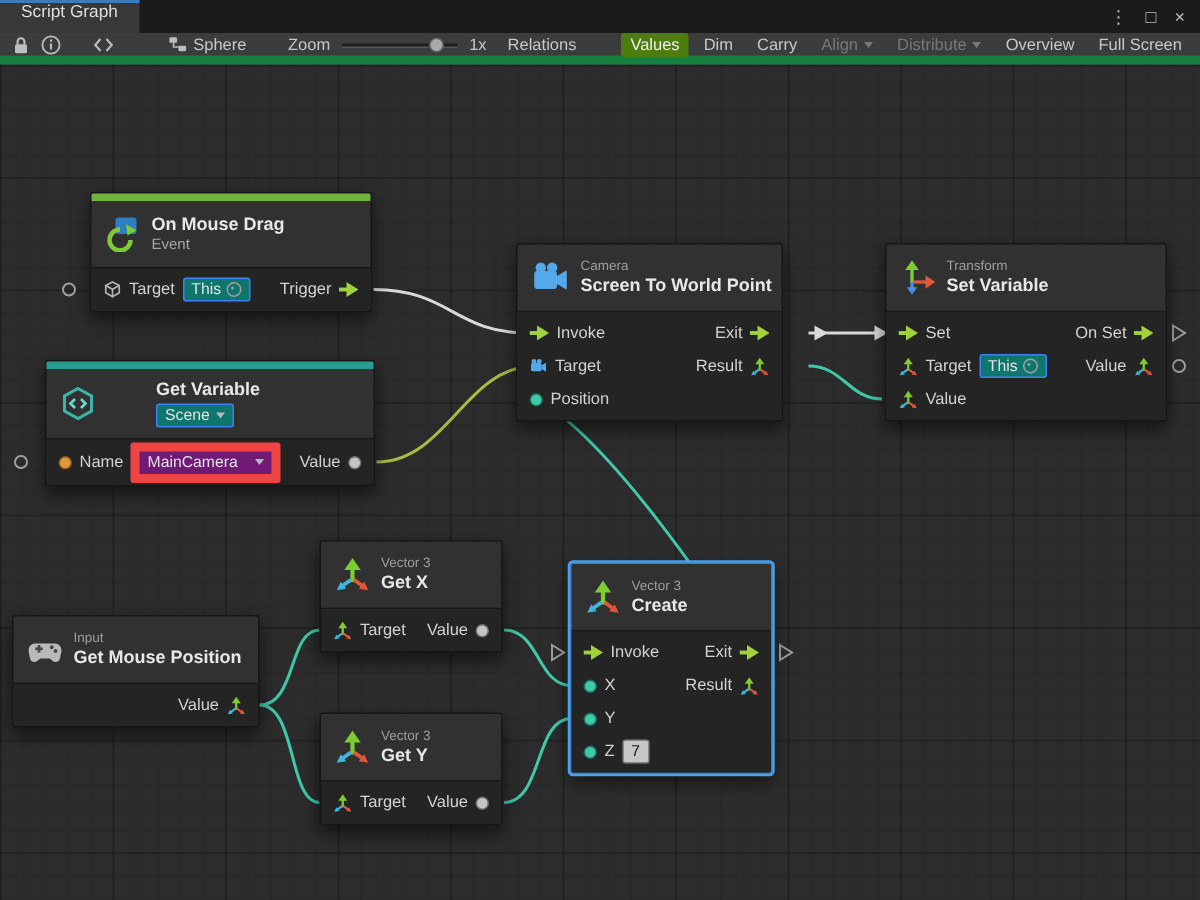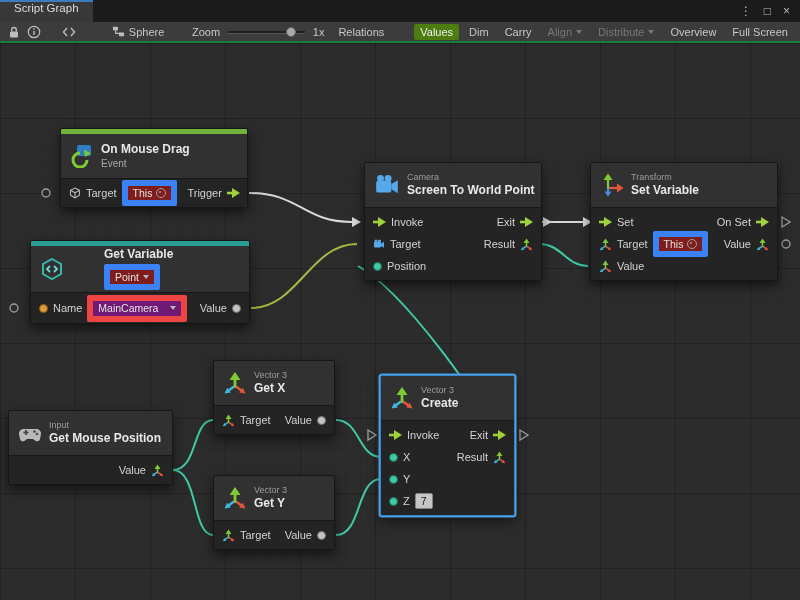--- a/index.html
+++ b/index.html
@@ -7,21 +7,21 @@
   .screen{position:relative;width:800px;height:600px;}
 
   
   .tabbar{position:absolute;top:0;left:0;right:0;height:22px;background:#1b1b1b;display:flex;align-items:stretch;z-index:5;}
   .tab{background:#383838;border-top:2px solid #3c7bbd;padding:0 14px;display:flex;
     font-size:11.5px;color:#dedede;box-sizing:border-box;}
   .tab-controls{margin-left:auto;display:flex;align-items:center;gap:12px;padding-right:10px;color:#b8b8b8;font-size:12px;}
   .tab-controls span{cursor:default;}
 
   
-  .toolbar{position:absolute;top:22px;left:0;right:0;height:21px;background:#3c3c3c;border-bottom:2px solid #15803d;
+  .toolbar{position:absolute;top:22px;left:0;right:0;height:21px;background:#3c3c3c;border-bottom:6px solid #15803d;
     display:flex;align-items:center;padding:0 6px;gap:4px;color:#c8c8c8;font-size:11px;box-sizing:border-box;z-index:5;}
   .tool-icon{width:18px;height:16px;display:flex;align-items:center;justify-content:center;}
   .tb-label{display:flex;align-items:center;gap:4px;padding:0 4px;}
   .tb-btn{padding:2px 6px;border-radius:2px;white-space:nowrap;display:flex;align-items:center;}
   .tb-btn.active{background:#4d7c0f;color:#efefef;margin-left:20px;}
   .tb-btn.disabled{color:#787878;}
   .sp{flex:1;}
   .caret{width:0;height:0;border:3px solid transparent;border-top:4px solid #c0c0c0;margin-left:4px;margin-top:3px;}
   .disabled .caret{border-top-color:#787878;}
   .slider{width:88px;height:14px;position:relative;margin:0 4px;}
@@ -51,21 +51,21 @@
   .nkind{font-size:9px;color:#9d9d9d;line-height:1;}
   .ntitle{font-size:12px;font-weight:bold;color:#e8e8e8;line-height:1.1;white-space:nowrap;}
   .nsub{font-size:10px;color:#a8a8a8;line-height:1;}
   .nports{background:#242424;border-top:1px solid #171717;padding:3px 0;border-radius:0 0 2px 2px;}
   .prow{height:22px;display:flex;align-items:center;gap:5px;padding:0 8px;font-size:11px;color:#d2d2d2;}
   .prow.tall{height:24px;}
   .dot{width:9px;height:9px;border-radius:50%;flex:0 0 auto;box-sizing:border-box;}
   .dot.teal{background:#3fc9a7;border:1px solid #1d6e57;}
   .dot.gray{background:#c4c4c4;border:1px solid #6e6e6e;}
   .dot.orange{background:#dd9a3b;border:1px solid #8a5b1c;}
-  .chip{display:inline-flex;align-items:center;gap:4px;background:#7f1d1d;border:6px solid #3b82f6;border-radius:2px;
+  .chip{display:inline-flex;align-items:center;gap:4px;background:#0f766e;border:1px solid #3b82f6;border-radius:2px;
     padding:1px 5px;font-size:10.5px;color:#e2e2e2;line-height:12px;}
   .picker{width:8px;height:8px;border:1px solid #9f9f9f;border-radius:50%;position:relative;display:inline-block;}
   .picker::after{content:"";position:absolute;left:2px;top:2px;width:2px;height:2px;border-radius:50%;background:#9f9f9f;}
   .dd-caret{width:0;height:0;border:3px solid transparent;border-top:4px solid #b9b9b9;margin-top:3px;}
   .field{display:inline-flex;align-items:center;justify-content:space-between;background:#701a75;border:6px solid #ef4444;
     border-radius:2px;padding:1px 5px;font-size:10.5px;color:#e2e2e2;min-width:78px;line-height:13px;}
   .zfield{display:inline-block;background:#c6c6c6;color:#141414;border:1px solid #858585;border-radius:2px;
     min-width:10px;padding:0 3px;height:14px;line-height:14px;font-size:10.5px;text-align:center;}
   svg.ic{flex:0 0 auto;display:block;}
 </style>
@@ -272,41 +272,41 @@
 
   <div class="node" style="left:30px;top:240px;width:220px;">
     <div class="topbar teal"></div>
     <div class="nhead tall">
       <svg class="ic" width="24" height="24">
           <use href="#s-variable"></use>
         </svg>
       <div class="nstack">
         <div class="ntitle">Get Variable</div>
         <span class="chip" style="align-self:flex-start">
-          <span>Point</span>
+          <span>Scene</span>
           <span class="dd-caret"></span>
         </span>
       </div>
     </div>
     <div class="nports">
       <div class="prow tall">
         <span class="dot orange"></span>
         <span>Name</span>
         <span class="field">
           <span>MainCamera</span>
           <span class="dd-caret"></span>
         </span>
         <span class="sp"></span>
         <span>Value</span>
         <span class="dot gray"></span>
       </div>
     </div>
   </div>
 
-  <div class="node" style="left:364px;top:162px;width:178px;">
+  <div class="node" style="left:344px;top:162px;width:178px;">
     <div class="nhead">
       <svg class="ic" width="26" height="26">
           <use href="#s-camera"></use>
         </svg>
       <div class="nstack">
         <div class="nkind">Camera</div>
         <div class="ntitle">Screen To World Point</div>
       </div>
     </div>
     <div class="nports">

